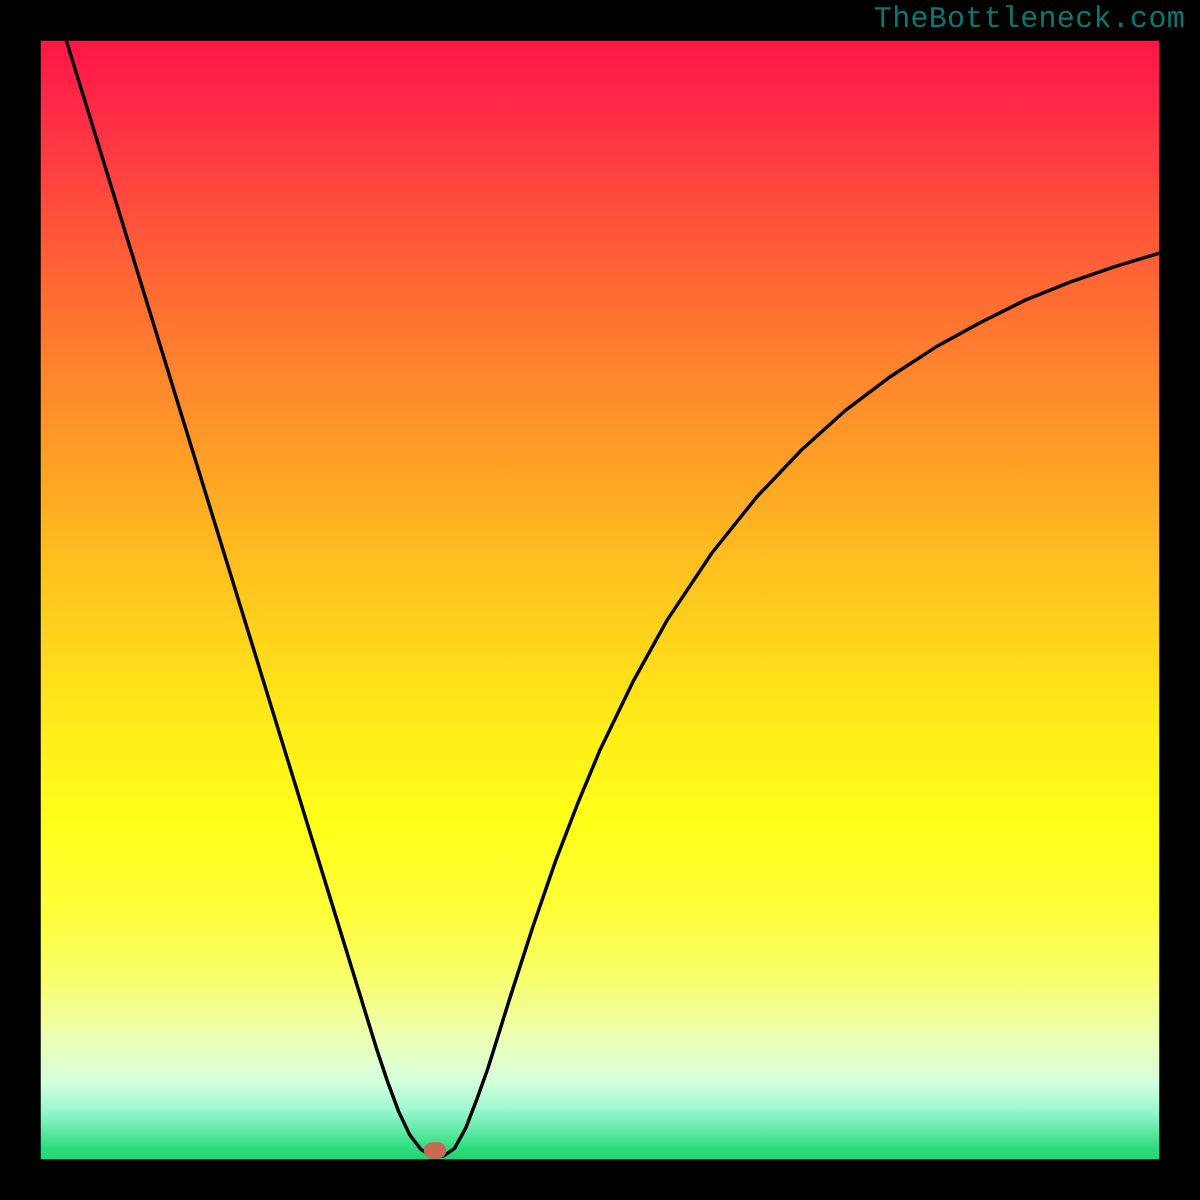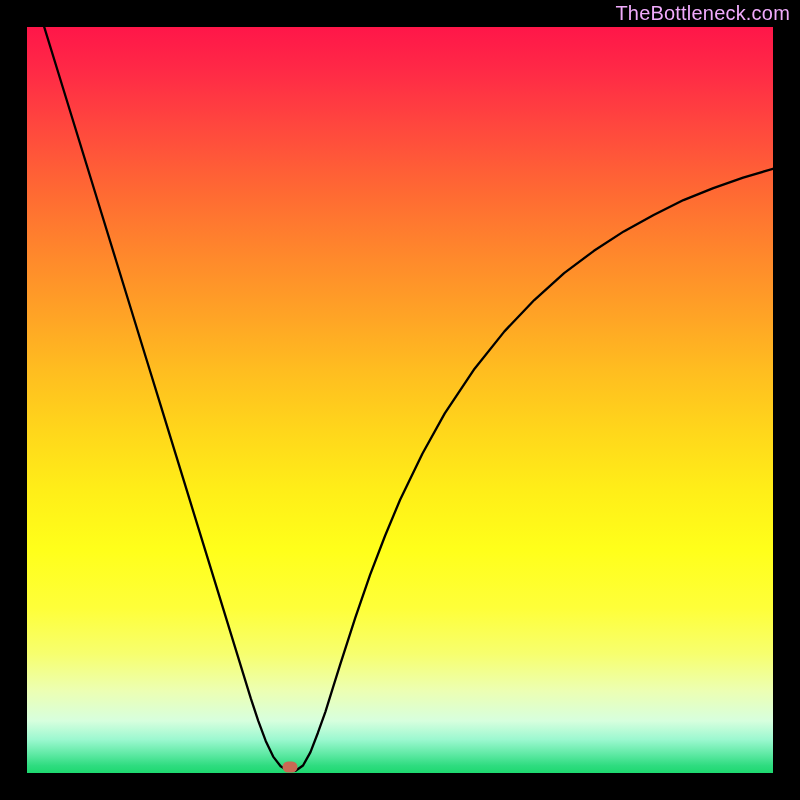--- a/index.html
+++ b/index.html
@@ -55,25 +55,26 @@
   svg.curve {
     position: absolute;
     inset: 0;
     width: 746px;
     height: 746px;
   }
   .watermark {
     position: absolute;
     top: 2px;
     right: 10px;
-    color: #f0abfc;
+    color: #0f766e;
     font-size: 20px;
     font-weight: 500;
     letter-spacing: 0.2px;
     user-select: none;
+    font-family: Liberation Mono, monospace;
   }
   .marker {
     position: absolute;
     width: 15px;
     height: 11px;
     border-radius: 6px;
     transform: translate(-50%, -50%);
   }
 </style>
 </head>

